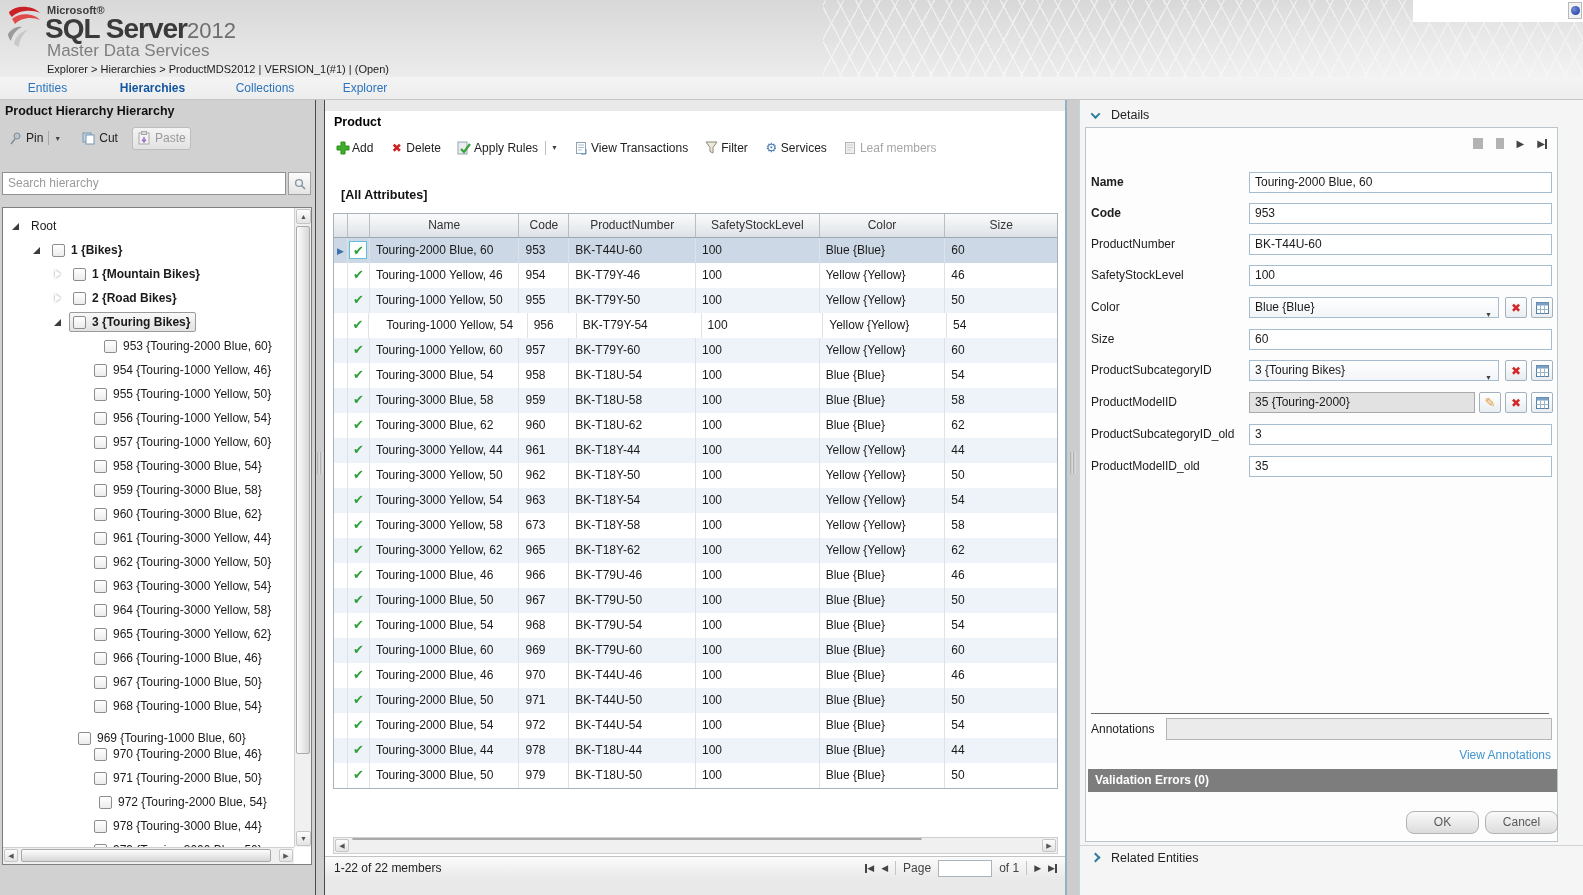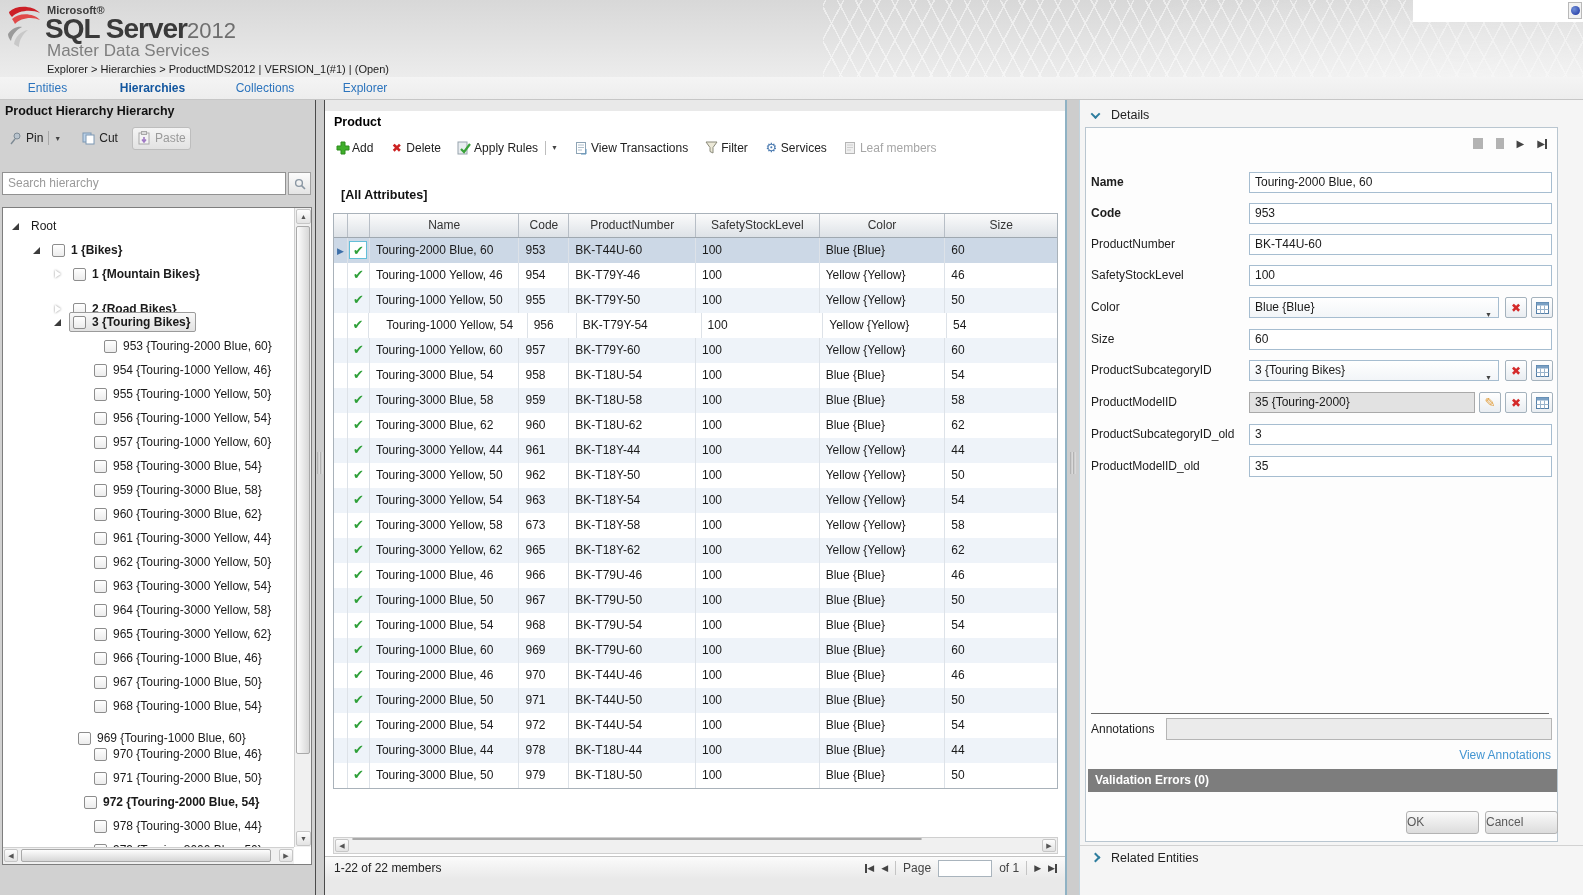--- a/index.html
+++ b/index.html
@@ -137,22 +137,22 @@
   .sqbtn { position:absolute; top:0; width:22px; height:21px; border:1px solid #a4b2bd; background:linear-gradient(#fff,#e9edf1);
     display:flex; align-items:center; justify-content:center; font-size:12px; border-radius:2px; }
   .sqbtn.x { color:#d42a2a; font-weight:bold; }
   .sqbtn.pencil { color:#e09a35; font-size:13px; }
   .det-sep { position:absolute; left:5px; top:585px; width:458px; height:1px; background:#6a6a6a; }
   .ann-label { position:absolute; left:5px; top:594px; font-size:12px; color:#1d1d1d; }
   .ann-input { position:absolute; left:80px; top:590px; width:386px; height:22px; border:1px solid #b5b5b5; background:#ebebeb; }
   .ann-link { position:absolute; right:6px; top:620px; font-size:12px; color:#4395d1; }
   .vbar { position:absolute; left:2px; top:641px; width:469px; height:23px; background:#7d7d7d; color:#fff;
     font-size:12px; font-weight:bold; line-height:22px; padding-left:7px; }
-  .btn { position:absolute; top:683px; width:73px; height:23px; border:1px solid #b3b3b3; border-radius:3px;
-    background:linear-gradient(#fafafa,#dcdcdc); color:#5a5a5a; font-size:12px; line-height:21px; }
+  .btn { position:absolute; top:683px; width:73px; height:23px; border:1px solid #b3b3b3; border-radius:8px;
+    background:linear-gradient(#fafafa,#dcdcdc); color:#5a5a5a; font-size:12px; text-align:center; line-height:21px; }
   .btn.ok { left:320px; } .btn.cancel { left:399px; }
   .rel-head { top:745px; border-top:1px solid #d2d2d2; }
   .det-head { top:3px; }
 
   
   .ic { display:inline-flex; width:15px; height:15px; align-items:center; justify-content:center; flex:none; }
   .ic svg { display:block; }
   .ic-x { color:#cc2222; font-weight:bold; font-size:12px; }
   .ic-gear { color:#4a7ab0; font-size:13px; }
 </style>
@@ -247,21 +247,21 @@
               <span>1 {Bikes}</span>
             </span>
           </div>
           <div class="titem b" style="top: 54px; left: 50px;">
             <span class="texp closed"></span>
             <span class="node-body">
               <span class="tcheck"></span>
               <span>1 {Mountain Bikes}</span>
             </span>
           </div>
-          <div class="titem b" style="top: 78px; left: 50px; margin-top: 11px;">
+          <div class="titem b" style="top: 78px; left: 50px;">
             <span class="texp closed"></span>
             <span class="node-body">
               <span class="tcheck"></span>
               <span>2 {Road Bikes}</span>
             </span>
           </div>
           <div class="titem b sel" style="top: 102px; left: 50px;">
             <span class="texp open"></span>
             <span class="node-body">
               <span class="tcheck"></span>
@@ -394,21 +394,21 @@
               <span>970 {Touring-2000 Blue, 46}</span>
             </span>
           </div>
           <div class="titem" style="top: 558px; left: 71px;">
             <span class="texp"></span>
             <span class="node-body">
               <span class="tcheck"></span>
               <span>971 {Touring-2000 Blue, 50}</span>
             </span>
           </div>
-          <div class="titem" style="top: 582px; left: 61px; font-weight: bold;">
+          <div class="titem" style="top: 582px; left: 76px;">
             <span class="texp"></span>
             <span class="node-body">
               <span class="tcheck"></span>
               <span>972 {Touring-2000 Blue, 54}</span>
             </span>
           </div>
           <div class="titem" style="top: 606px; left: 71px;">
             <span class="texp"></span>
             <span class="node-body">
               <span class="tcheck"></span>

